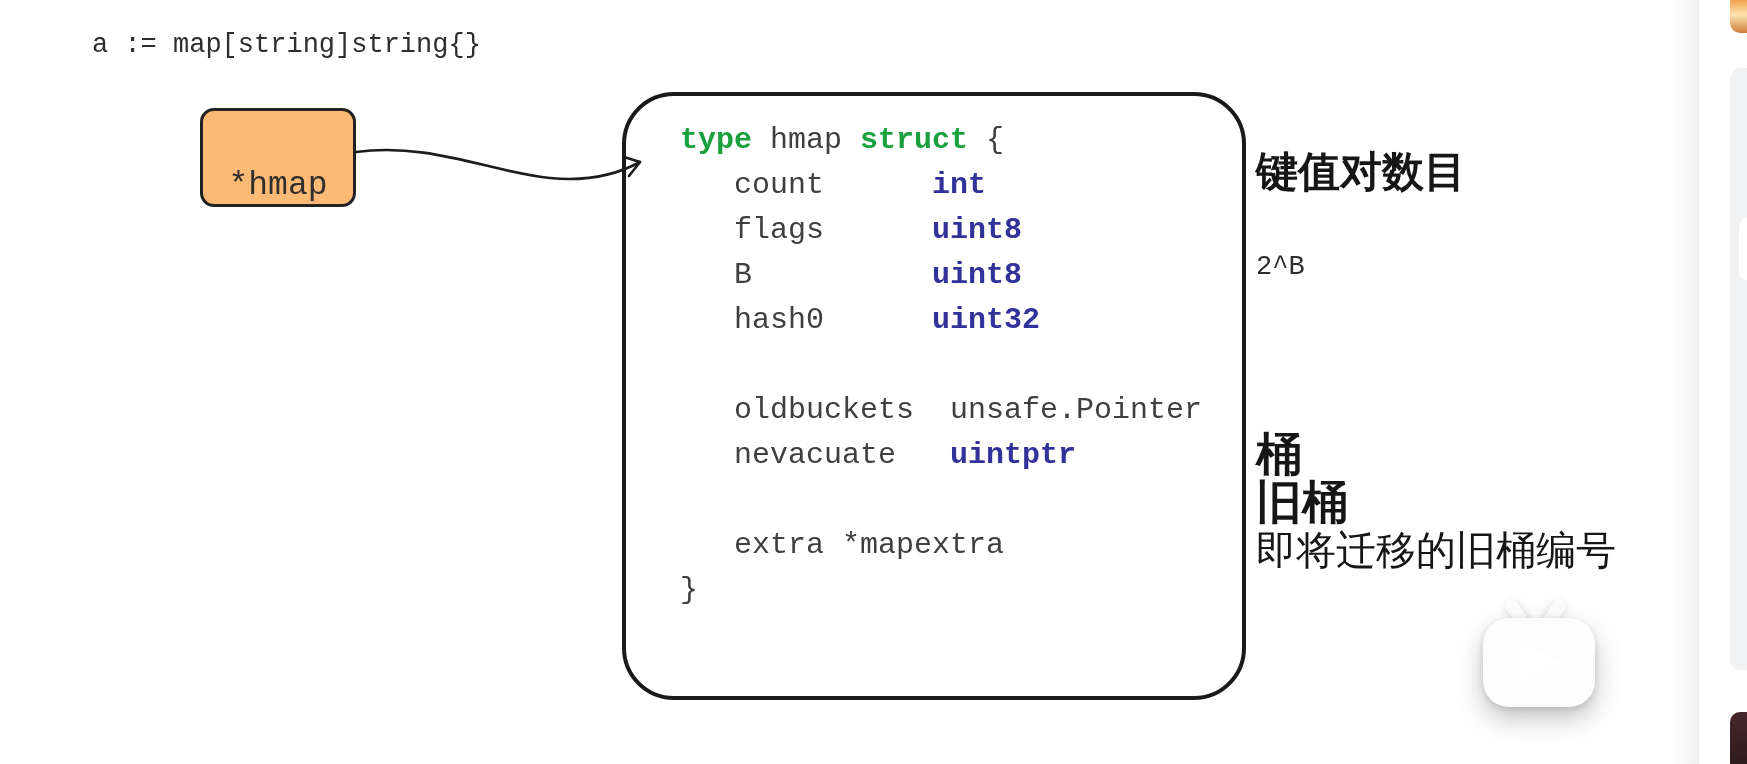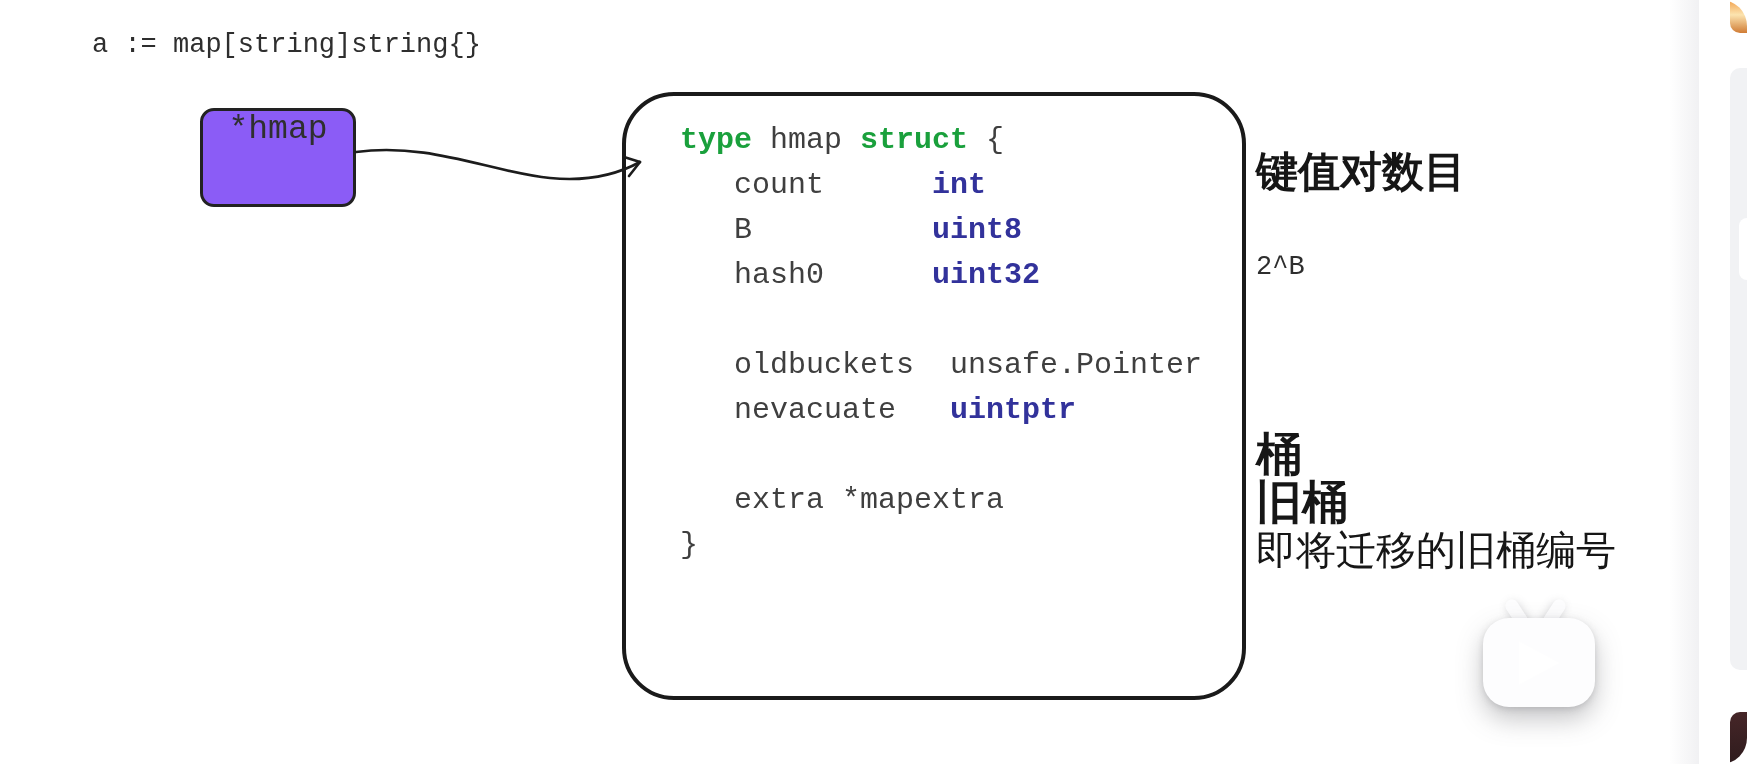--- a/index.html
+++ b/index.html
@@ -1,26 +1,26 @@
 <!DOCTYPE html>
 <html style="--kw: #1aa03c; --ty: #32329b; --code: #3f3f3f; --ink: #1a1a1a;"><head>
 <meta charset="utf-8">
 <style>
   html,body{margin:0;padding:0;background:#ffffff;}
   .stage{position:relative;width:1747px;height:764px;background:#fff;overflow:hidden;
-         font-family:"Liberation Sans",sans-serif;border-radius:26px;}
+         font-family:"Liberation Sans",sans-serif;}
 
   
   .decl{position:absolute;left:92px;top:30px;font-family:"Liberation Mono",monospace;
         font-size:27px;color:#2e2e2e;white-space:pre;}
 
   
   .ptr-box{position:absolute;left:200px;top:108px;width:156px;height:99px;
-           border:3px solid #222;border-radius:14px;background:#8b5cf6;
-           display:flex;align-items:flex-start;justify-content:center;box-sizing:border-box;}
+           border:3px solid #222;border-radius:14px;background:#fdba74;
+           display:flex;align-items:flex-end;justify-content:center;box-sizing:border-box;}
   .ptr-box span{font-family:"Liberation Mono",monospace;font-size:33px;color:#2f2f2f;}
 
   
   .arrow-svg{position:absolute;left:350px;top:128px;width:310px;height:70px;z-index:5;}
 
   
   .struct-box{position:absolute;left:622px;top:92px;width:624px;height:608px;
               border:4px solid var(--ink);border-radius:52px;background:#fff;box-sizing:border-box;}
   .code{position:absolute;left:680px;top:118px;font-family:"Liberation Mono",monospace;
         font-size:30px;color:var(--code);}
@@ -75,20 +75,21 @@
   <svg class="arrow-svg" viewBox="0 0 310 70">
     <path d="M 6 24 C 80 14, 140 44, 200 50 C 240 54, 268 46, 290 34" fill="none" stroke="#1c1c1c" stroke-width="2.6" stroke-linecap="round"></path>
     <path d="M 290 34 L 274 29 M 290 34 L 279 48" fill="none" stroke="#1c1c1c" stroke-width="2.6" stroke-linecap="round"></path>
   </svg>
 
   <div class="struct-box"></div>
 
   <div class="code">
       <div class="code-line"><span class="kw">type</span><span> hmap </span><span class="kw">struct</span><span> {</span></div>
       <div class="code-line"><span>   count      </span><span class="ty">int</span></div>
+      <div class="code-line"><span>   flags      </span><span class="ty">uint8</span></div>
       <div class="code-line"><span>   B          </span><span class="ty">uint8</span></div>
       <div class="code-line"><span>   hash0      </span><span class="ty">uint32</span></div>
       <div class="code-line"></div>
       <div class="code-line"><span>   oldbuckets  unsafe.Pointer</span></div>
       <div class="code-line"><span>   nevacuate   </span><span class="ty">uintptr</span></div>
       <div class="code-line"></div>
       <div class="code-line"><span>   extra *mapextra</span></div>
       <div class="code-line"><span>}</span></div>
     </div>
 

